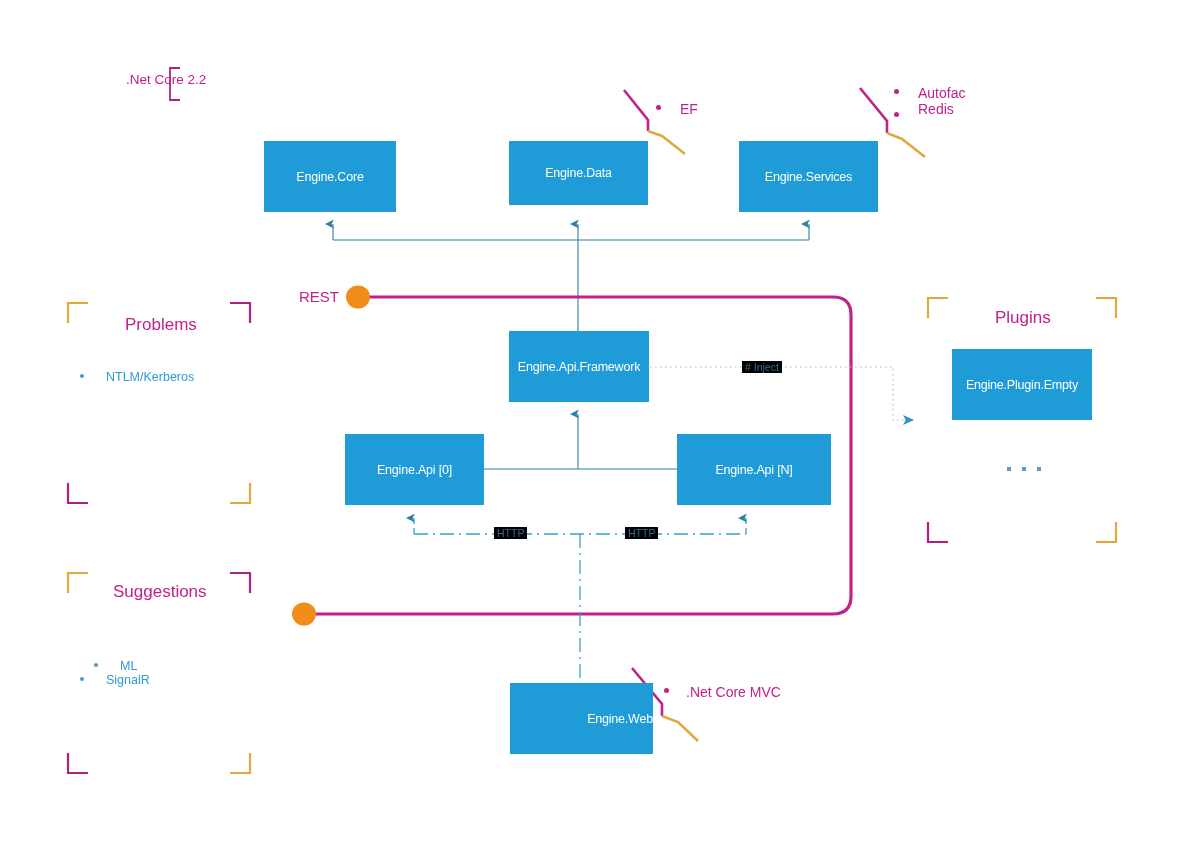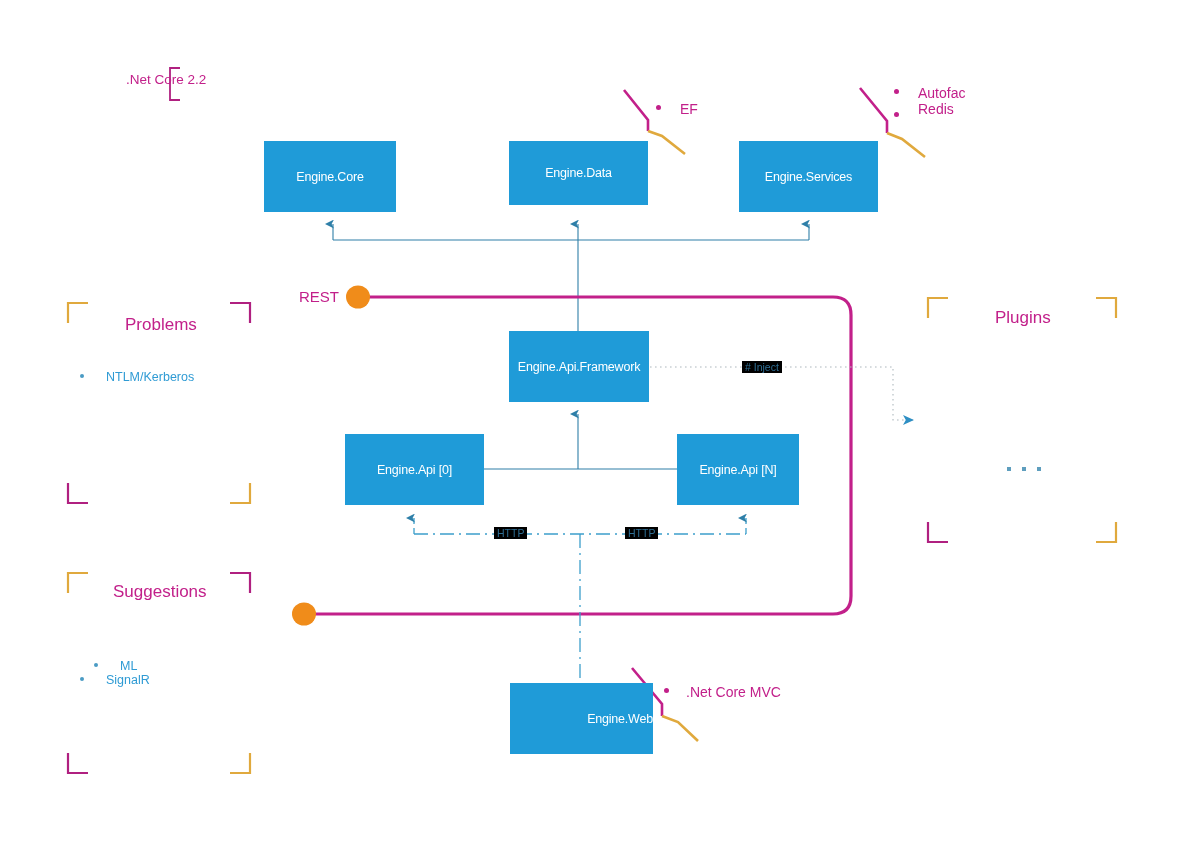--- a/index.html
+++ b/index.html
@@ -220,24 +220,27 @@
   </div>
 
   <div class="node" style="left:509px; top:331px; width:140px; height:71px;">
     <span class="node-label">Engine.Api.Framework</span>
   </div>
 
   <div class="node" style="left:345px; top:434px; width:139px; height:71px;">
     <span class="node-label">Engine.Api [0]</span>
   </div>
 
-  <div class="node" style="left:677px; top:434px; width:122px; height:71px;">
+  <div class="node" style="left:677px; top:434px; width:154px; height:71px;">
     <span class="node-label">Engine.Api [N]</span>
   </div>
 
+  <div class="node" style="left:952px; top:349px; width:140px; height:71px;">
+    <span class="node-label">Engine.Plugin.Empty</span>
+  </div>
 
   <div class="node" style="left:510px; top:683px; width:143px; height:71px;justify-content:flex-end;">
     <span class="node-label">Engine.Web</span>
   </div>
 
   <div class="callout-bullet" style="left:656px; top:105px;"></div>
   <div class="callout-label" style="left:680px; top:101px;">EF</div>
 
   <div class="callout-bullet" style="left:894px; top:89px;"></div>
   <div class="callout-label" style="left:918px; top:85px;">Autofac</div>

